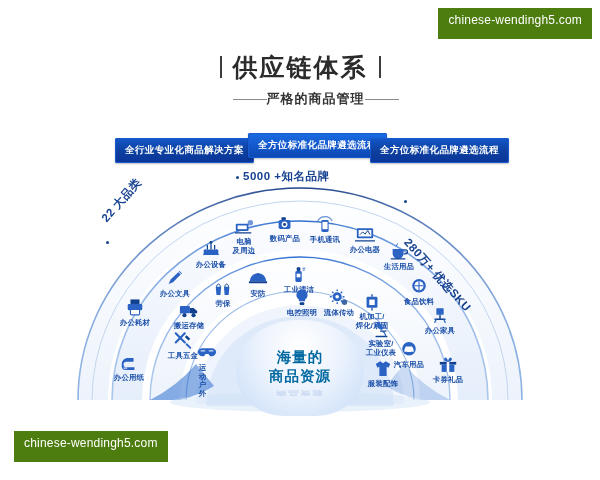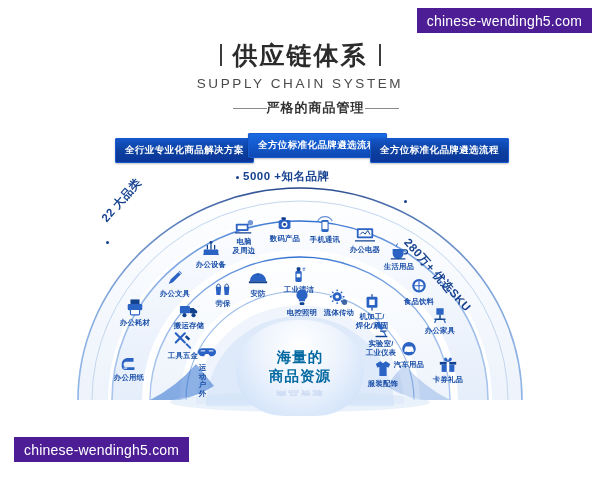--- a/index.html
+++ b/index.html
@@ -7,33 +7,33 @@
     width: 600px; height: 480px;
     font-family: "Liberation Sans", "DejaVu Sans", sans-serif;
     background: #ffffff;
     overflow: hidden;
   }
   #stage { position: relative; width: 600px; height: 480px; background:#fff; }
 
   
   .watermark {
     position: absolute;
-    background: #4c1d95;
+    background: #4d7c0f;
     color: #ffffff;
-    font-size: 14px;
+    font-size: 12px;
     letter-spacing: .2px;
-    padding: 5px 10px 4px 10px;
+    padding: 5px 10px 12px 10px;
     white-space: nowrap;
     font-family: "Liberation Sans", sans-serif;
   }
   #wm-top { top: 8px; right: 8px; }
   #wm-bottom { left: 14px; bottom: 18px; }
 
   
-  #header { position: absolute; top: 40px; left: 0; width: 600px; text-align: center; }
+  #header { position: absolute; top: 52px; left: 0; width: 600px; text-align: center; }
   .title-row { display: flex; align-items: center; justify-content: center; gap: 11px; }
   .title-bar { width: 2px; height: 22px; background: #3c3c3c; display:inline-block; }
   .title-cn {
     font-size: 25px; font-weight: bold; color: #2b2b2b;
     letter-spacing: 2px; line-height: 30px;
   }
   .title-en {
     font-size: 13.5px; color: #4a4a4a; letter-spacing: 2.6px;
     margin-top: 6px; font-family: "Liberation Sans", sans-serif;
   }
@@ -193,21 +193,20 @@
   <div id="center-reflect">
     <span>商品资源</span>
   </div>
 
   <div id="header">
     <div class="title-row">
       <span class="title-bar"></span>
       <span class="title-cn">供应链体系</span>
       <span class="title-bar"></span>
     </div>
-    <div class="title-en">SUPPLY CHAIN SYSTEM</div>
     <div class="sub-row">
       <span class="sub-line"></span>
       <span class="sub-cn">严格的商品管理</span>
       <span class="sub-line"></span>
     </div>
   </div>
 
   <div class="banner" id="banner-0">全行业专业化商品解决方案</div>
   <div class="banner" id="banner-1">全方位标准化品牌遴选流程</div>
   <div class="banner" id="banner-2">全方位标准化品牌遴选流程</div>

